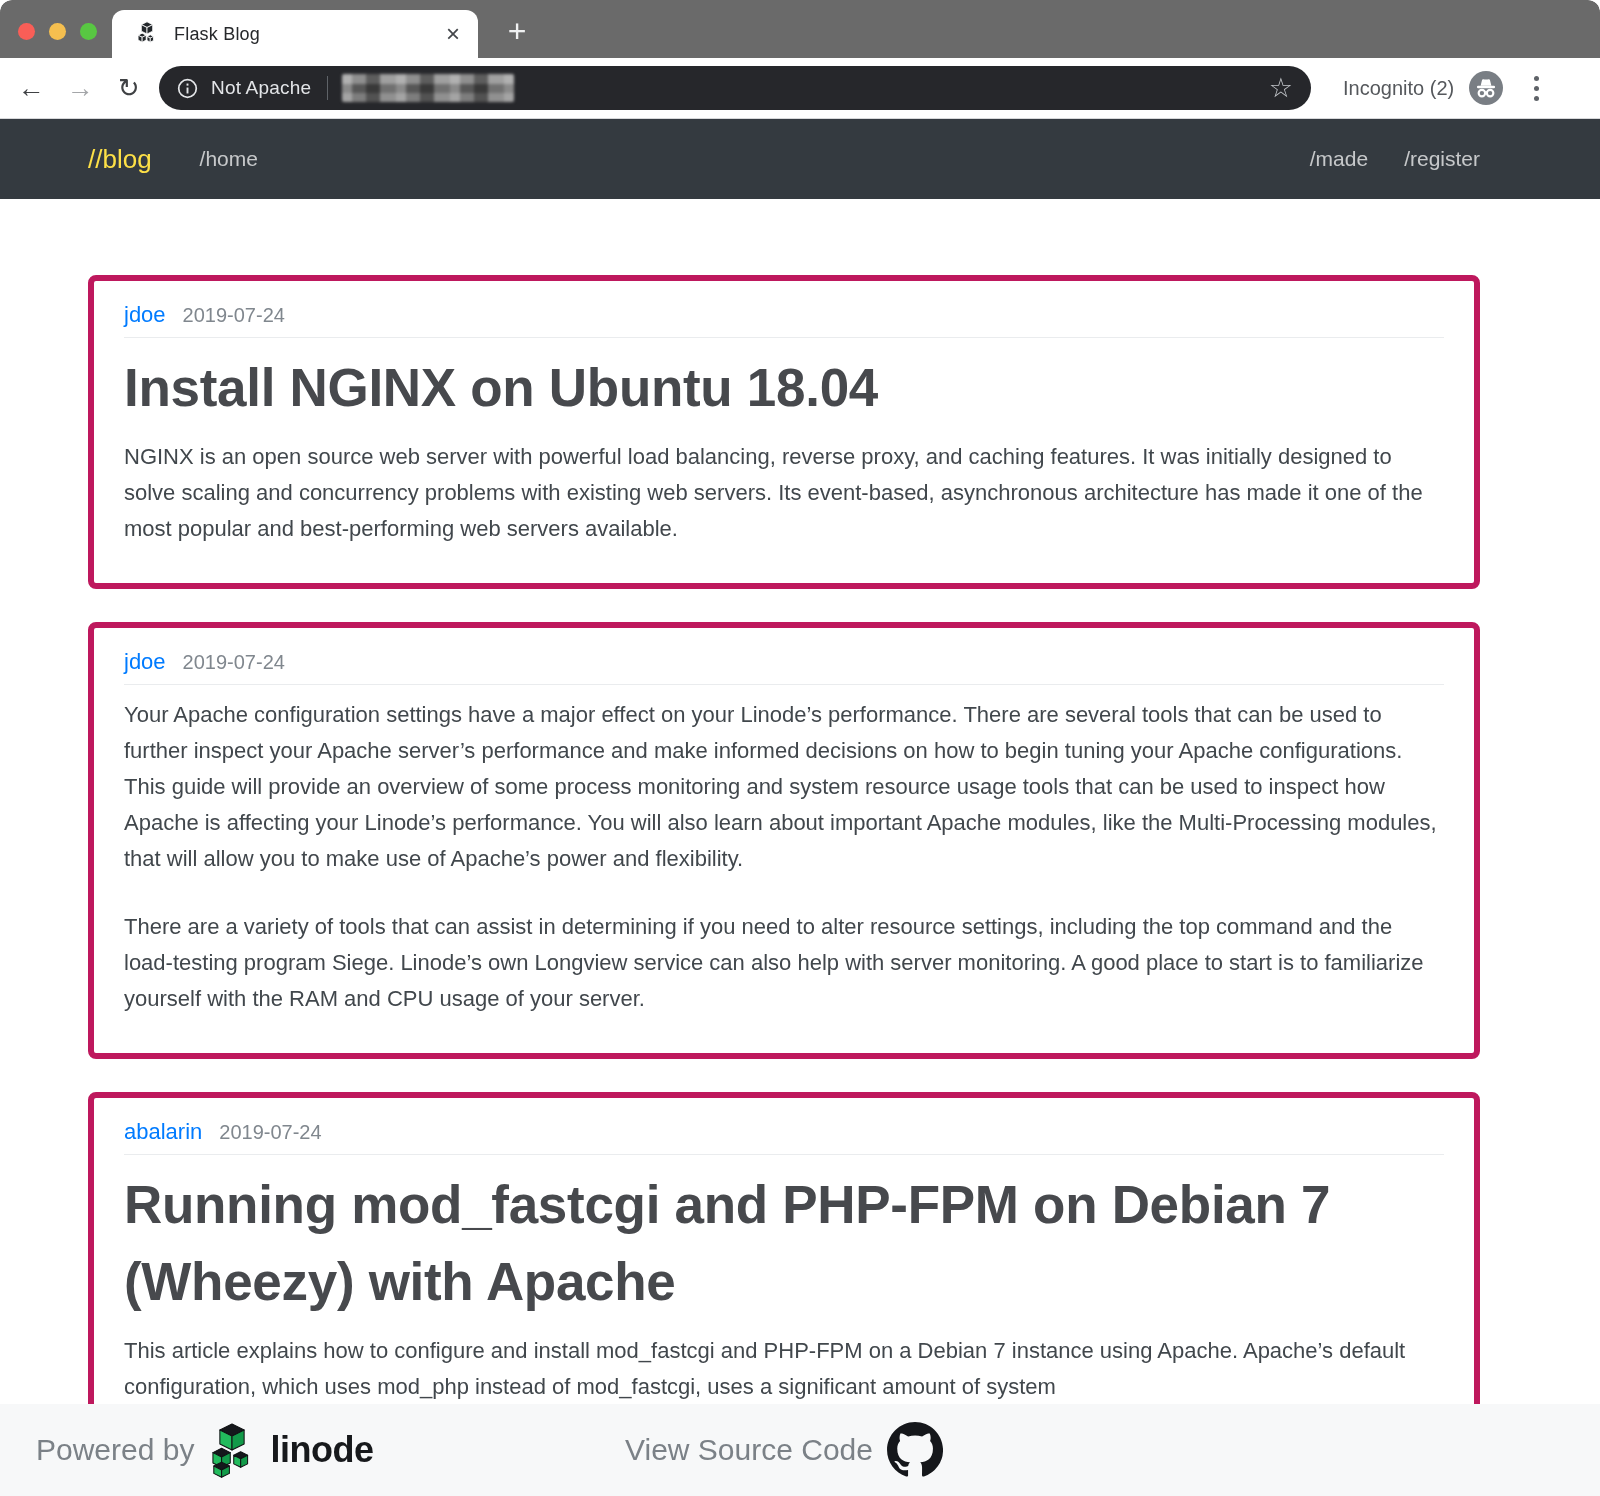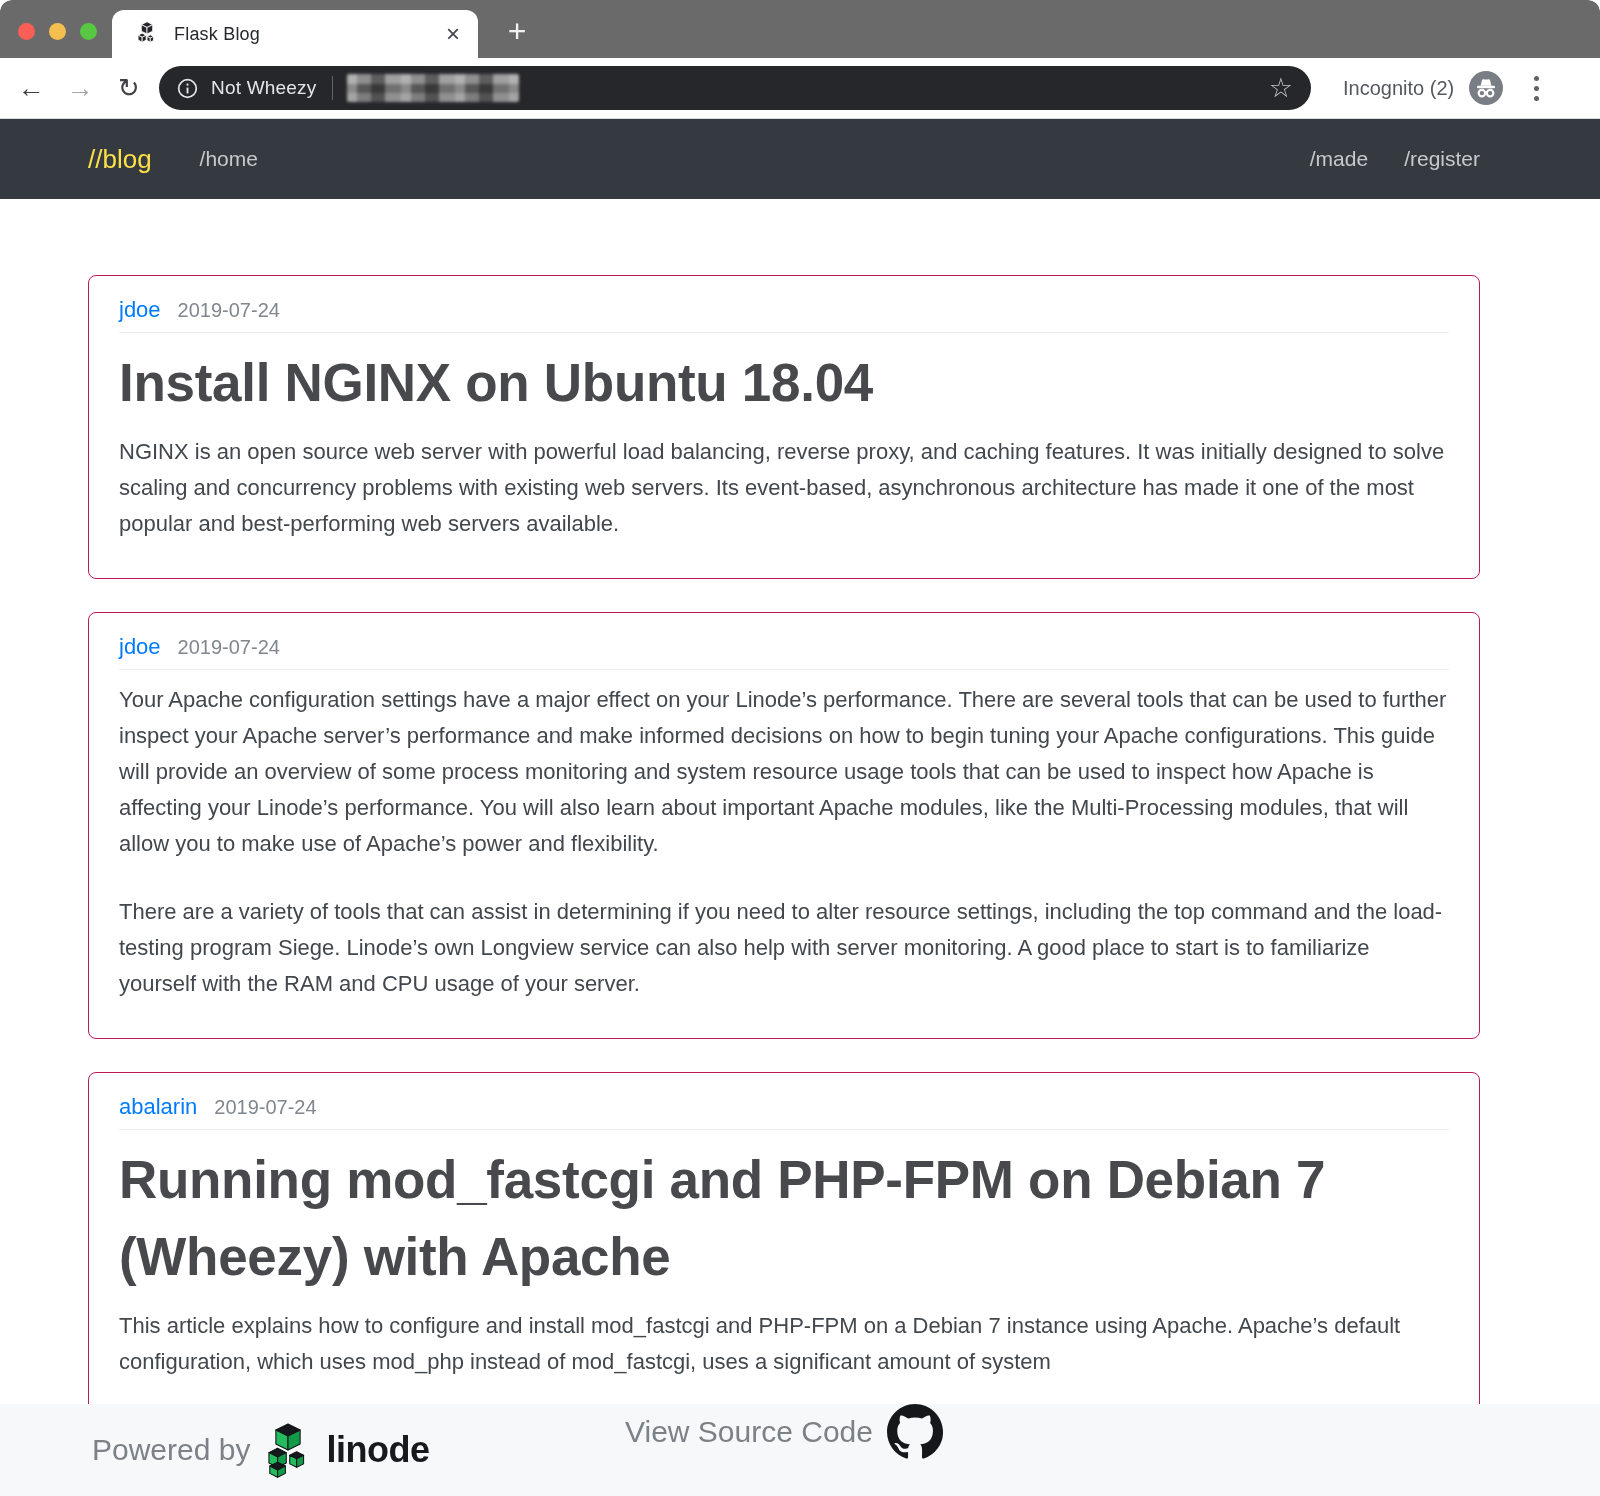--- a/index.html
+++ b/index.html
@@ -51,34 +51,34 @@
   .navbar { height:80px; background:#343a40; display:flex; align-items:center; }
   .nav-inner { width:1392px; margin-left:88px; display:flex; align-items:center; }
   .brand { color:#fde047; font-size:26px; font-weight:500; text-decoration:none; }
   .navlink { color:rgba(255,255,255,.72); font-size:21px; text-decoration:none; }
   .navlink.home { margin-left:48px; }
   .navlink.login { margin-left:auto; }
   .navlink.register { margin-left:36px; }
 
   
   .content { width:1392px; margin-left:88px; padding-top:76px; }
-  .post-card { background:#fff; border:1px solid #be185d; border-radius:8px;
+  .post-card { background:#fff; border:6px solid #be185d; border-radius:8px;
                padding:22px 30px 36px; margin-bottom:33px; }
   .post-meta { display:flex; align-items:baseline; gap:17px; line-height:24px; }
   .post-author { color:#007bff; font-size:22px; text-decoration:none; }
   .post-date { color:#80878e; font-size:20px; }
   .post-card hr { border:0; border-top:1px solid #eaecee; margin:10px 0 12px; }
   .post-title { margin:0 0 12px; font-size:53px; line-height:1.45; font-weight:700;
                 color:#47494d; letter-spacing:-.3px; }
   .post-body p { margin:0 0 32px; font-size:22px; line-height:36px; color:#41474c; }
   .post-body p:last-child { margin-bottom:0; }
 
   
   .footer { position:absolute; left:0; right:0; bottom:0; height:92px; background:#f7f8f9;
-            display:flex; padding-left:92px; z-index:5; }
+            display:flex; align-items:center; padding-left:36px; z-index:5; }
   .foot-left { display:flex; align-items:center; gap:12px; }
   .foot-label { font-size:30px; color:#7b8187; }
   .linode-word { font-size:36px; font-weight:700; color:#17191c; letter-spacing:-.5px; }
   .foot-center { position:absolute; left:784px; transform:translateX(-50%);
                  display:flex; align-items:center; gap:14px; }
 </style>
 </head>
 <body>
 
 <div class="window">
@@ -113,21 +113,21 @@
     <span class="navbtn back">←</span>
     <span class="navbtn fwd">→</span>
     <span class="navbtn reload">↻</span>
 
     <div class="omnibox">
       <svg width="21" height="21" viewBox="0 0 22 22">
         <circle cx="11" cy="11" r="9.2" fill="none" stroke="#e3e5e8" stroke-width="1.8"></circle>
         <rect x="10" y="10" width="2" height="6.2" fill="#e3e5e8"></rect>
         <rect x="10" y="5.8" width="2" height="2.2" fill="#e3e5e8"></rect>
       </svg>
-      <span class="secure-label">Not Wheezy</span>
+      <span class="secure-label">Not Apache</span>
       <span class="omni-sep"></span>
       <div class="url-blur"></div>
       <span class="omni-spacer"></span>
       <span class="star">☆</span>
     </div>
 
     <span class="incog-label">Incognito (2)</span>
     <svg class="incog-icon" width="34" height="34" viewBox="0 0 24 24">
       <circle cx="12" cy="12" r="12" fill="#797e84"></circle>
       <path d="M8.2 10.4 L9.2 6.4 Q9.4 5.7 10.1 5.8 Q12 6.2 13.9 5.8 Q14.6 5.7 14.8 6.4 L15.8 10.4 Z" fill="#ffffff"></path>

